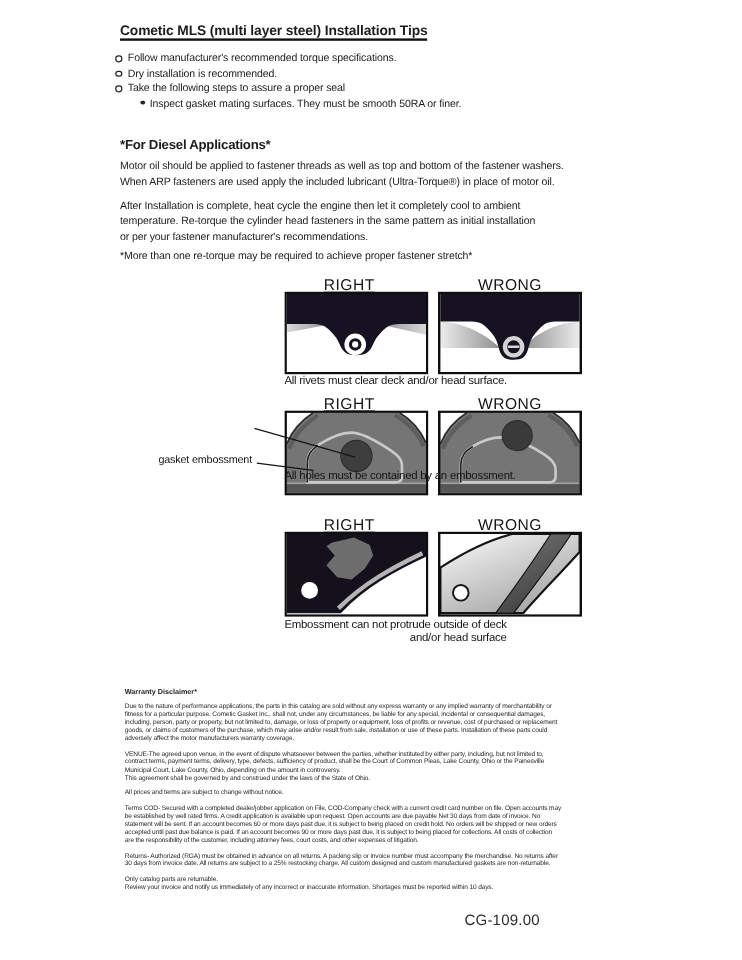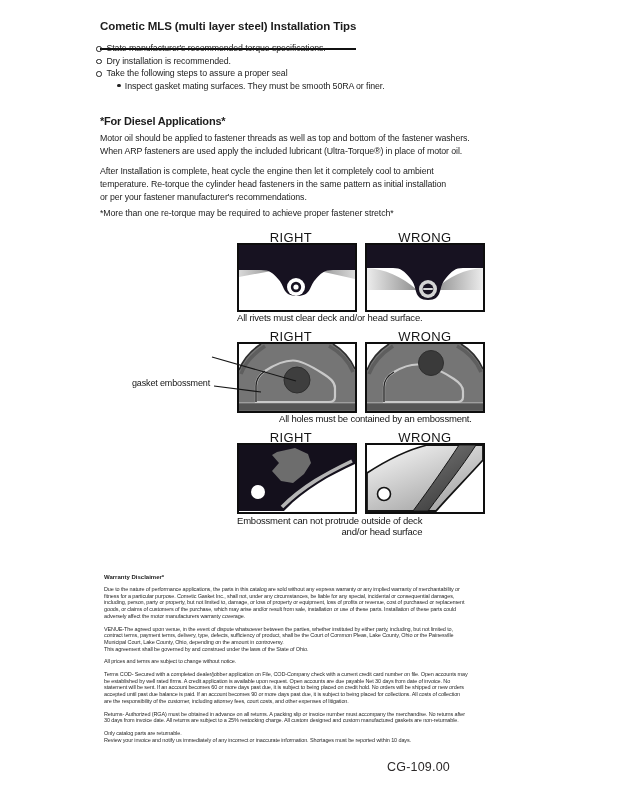--- a/index.html
+++ b/index.html
@@ -3,55 +3,55 @@
 <meta charset="utf-8">
 <style>
   html,body{margin:0;padding:0;background:#ffffff;}
   .page{
     position:relative;width:618px;height:800px;background:#ffffff;
     font-family:"Liberation Sans","DejaVu Sans",sans-serif;color:#1c1c1c;overflow:hidden;
   }
   .abs{position:absolute;}
   .title{
     left:100px;top:20px;font-size:11.5px;font-weight:bold;letter-spacing:-0.1px;
-    border-bottom:2px solid #111;padding-bottom:16px;white-space:nowrap;
+    border-bottom:2px solid #111;padding-bottom:0;white-space:nowrap;
   }
   .bullets{left:96px;top:43px;font-size:8.8px;letter-spacing:-0.1px;}
   .b-row{display:flex;align-items:flex-start;height:12.5px;}
   .b-row.sub{margin-left:21px;}
   .ocircle{width:3.5px;height:3.5px;border:1px solid #222;border-radius:50%;margin:3.2px 5px 0 0;flex:none;}
   .dot{width:3.8px;height:3.8px;background:#222;border-radius:50%;margin:3.2px 4px 0 0;flex:none;}
   .diesel-h{left:100px;top:115px;font-size:11px;font-weight:bold;letter-spacing:-0.2px;}
   .para{left:100px;font-size:8.8px;line-height:13.2px;letter-spacing:-0.1px;white-space:pre-line;}
   .p1{top:132px;} .p2{top:165px;} .p3{top:207px;}
   .hdr{width:120px;text-align:center;font-size:13px;letter-spacing:0.4px;color:#151515;}
   .hdr.c1{top:230px;} .hdr.c2{top:329px;} .hdr.c3{top:430px;}
   .hdr.l{left:231px;text-decoration:underline;} .hdr.r{left:365px;}
   .panel{position:absolute;display:block;}
   .caption{left:237px;font-size:9.5px;letter-spacing:-0.2px;color:#151515;white-space:pre-line;line-height:10.8px;text-align:right;}
-  .cap1{top:313px;} .cap2{top:414px;margin-left:42px;} .cap3{top:516px;}
+  .cap1{top:313px;} .cap2{top:392px;} .cap3{top:516px;}
   .lbl{left:60px;width:150px;text-align:right;font-size:9px;line-height:10.6px;letter-spacing:-0.15px;white-space:pre-line;color:#151515;}
   .lbl1{top:345px;} .lbl2{top:378px;}
   .leaders{left:140px;top:340px;}
   .disc{left:104px;top:574px;width:444px;}
   .disc-h{font-size:6px;font-weight:bold;margin:0 0 6px 0;color:#222;}
   .disc-p{font-size:5.5px;line-height:6.7px;letter-spacing:-0.12px;margin:0 0 6px 0;white-space:pre-line;color:#2a2a2a;}
   .footer-code{left:387px;top:760px;font-size:12.5px;letter-spacing:0.2px;color:#2d2a2a;}
 </style>
 </head>
 <body>
 
 <div class="page">
 
   <div class="abs title">Cometic MLS (multi layer steel) Installation Tips</div>
 
   <div class="abs bullets">
     <div class="b-row">
       <span class="ocircle"></span>
-      <span>State manufacturer's recommended torque specifications.</span>
+      <span>Follow manufacturer's recommended torque specifications.</span>
     </div>
     <div class="b-row">
       <span class="ocircle"></span>
       <span>Dry installation is recommended.</span>
     </div>
     <div class="b-row">
       <span class="ocircle"></span>
       <span>Take the following steps to assure a proper seal</span>
     </div>
     <div class="b-row sub">

